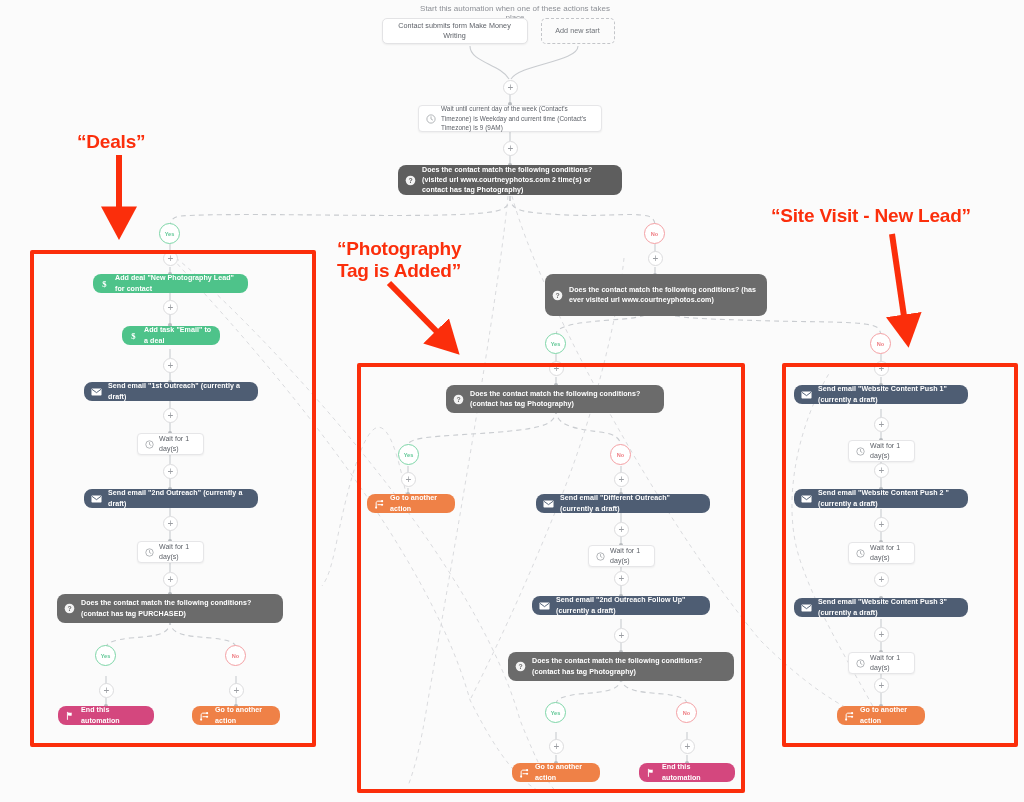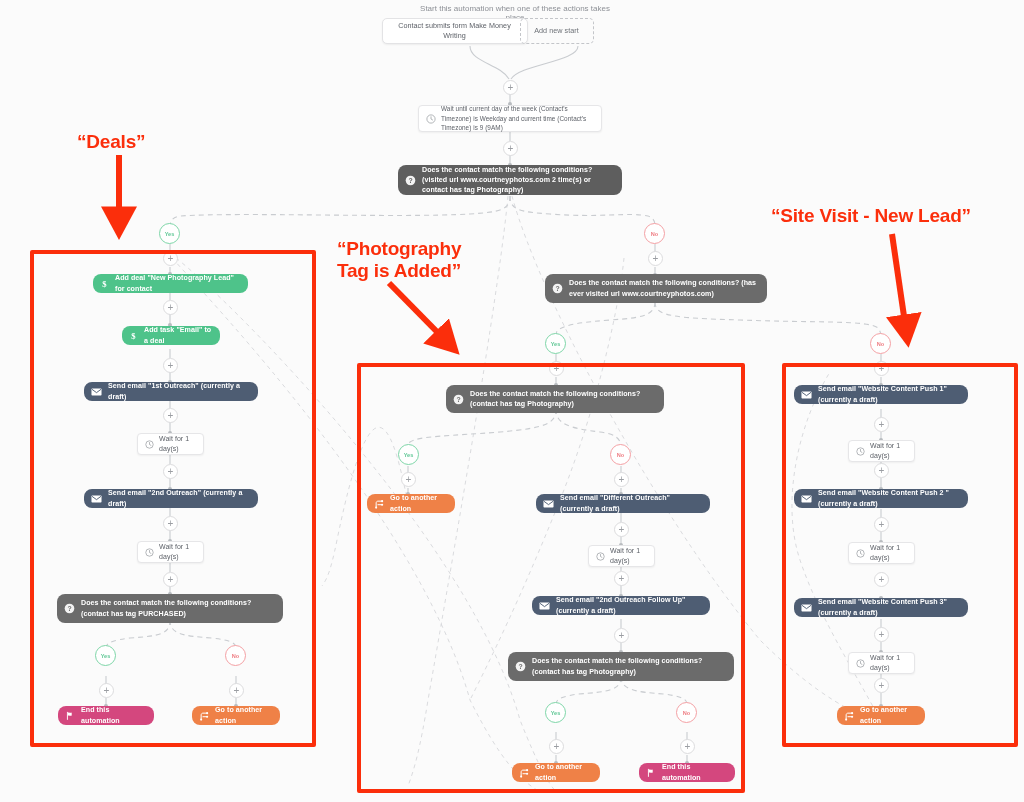--- a/index.html
+++ b/index.html
@@ -168,21 +168,21 @@
       <path d="M624 258 C620 300 600 400 560 500 C520 600 490 660 470 700"></path>
       <path d="M880 720 C860 680 820 620 800 560 C780 500 800 420 830 372"></path>
     </g>
   </svg>
 
   <div class="caption" style="left:415px; top:4px; width:200px; text-align:center;">Start this automation when one of these actions takes place</div>
 
   <div class="node trigger" style="left:382px; top:18px; width:146px; height:26px;">
     <span class="txt" style="text-align:center;">Contact submits form Make Money Writing</span>
   </div>
-  <div class="node trigger-add" style="left:520px; top:18px; width:74px; height:26px;">
+  <div class="node trigger-add" style="left:541px; top:18px; width:74px; height:26px;">
     <span class="txt" style="text-align:center;">Add new start</span>
   </div>
 
   <div class="plus" style="left:503px; top:80px;">+</div>
   <div class="dot" style="left:508px; top:102px;"></div>
 
   <div class="node wait" style="left:418px; top:105px; width:184px; height:27px; align-items:center;">
     <span class="ico">
       <svg width="10" height="10" viewBox="0 0 16 16">
           <circle cx="8" cy="8" r="6.6" fill="none" stroke="#9a9da2" stroke-width="1.2"></circle>
@@ -204,21 +204,21 @@
     </span>
     <span class="txt">Does the contact match the following conditions? (visited url www.courtneyphotos.com 2 time(s) or contact has tag Photography)</span>
   </div>
 
   <div class="branch yes" style="left:159px; top:223px;">Yes</div>
   <div class="branch no" style="left:644px; top:223px;">No</div>
   <div class="plus" style="left:163px; top:251px;">+</div>
   <div class="plus" style="left:648px; top:251px;">+</div>
 
   <div class="dot" style="left:653px; top:273px;"></div>
-  <div class="node cond2" style="left:545px; top:274px; width:222px; height:29px;">
+  <div class="node cond2" style="left:545px; top:274px; width:222px; height:42px;">
     <span class="ico">
       <svg width="11" height="11" viewBox="0 0 16 16">
           <circle cx="8" cy="8" r="7" fill="#fff" opacity=".92"></circle>
           <text x="8" y="11.6" font-size="10" font-family="Liberation Sans, sans-serif" font-weight="bold" fill="#6b6b6b" text-anchor="middle">?</text>
         </svg>
     </span>
     <span class="txt">Does the contact match the following conditions? (has ever visited url www.courtneyphotos.com)</span>
   </div>
   <div class="branch yes" style="left:545px; top:333px;">Yes</div>
   <div class="branch no" style="left:870px; top:333px;">No</div>

